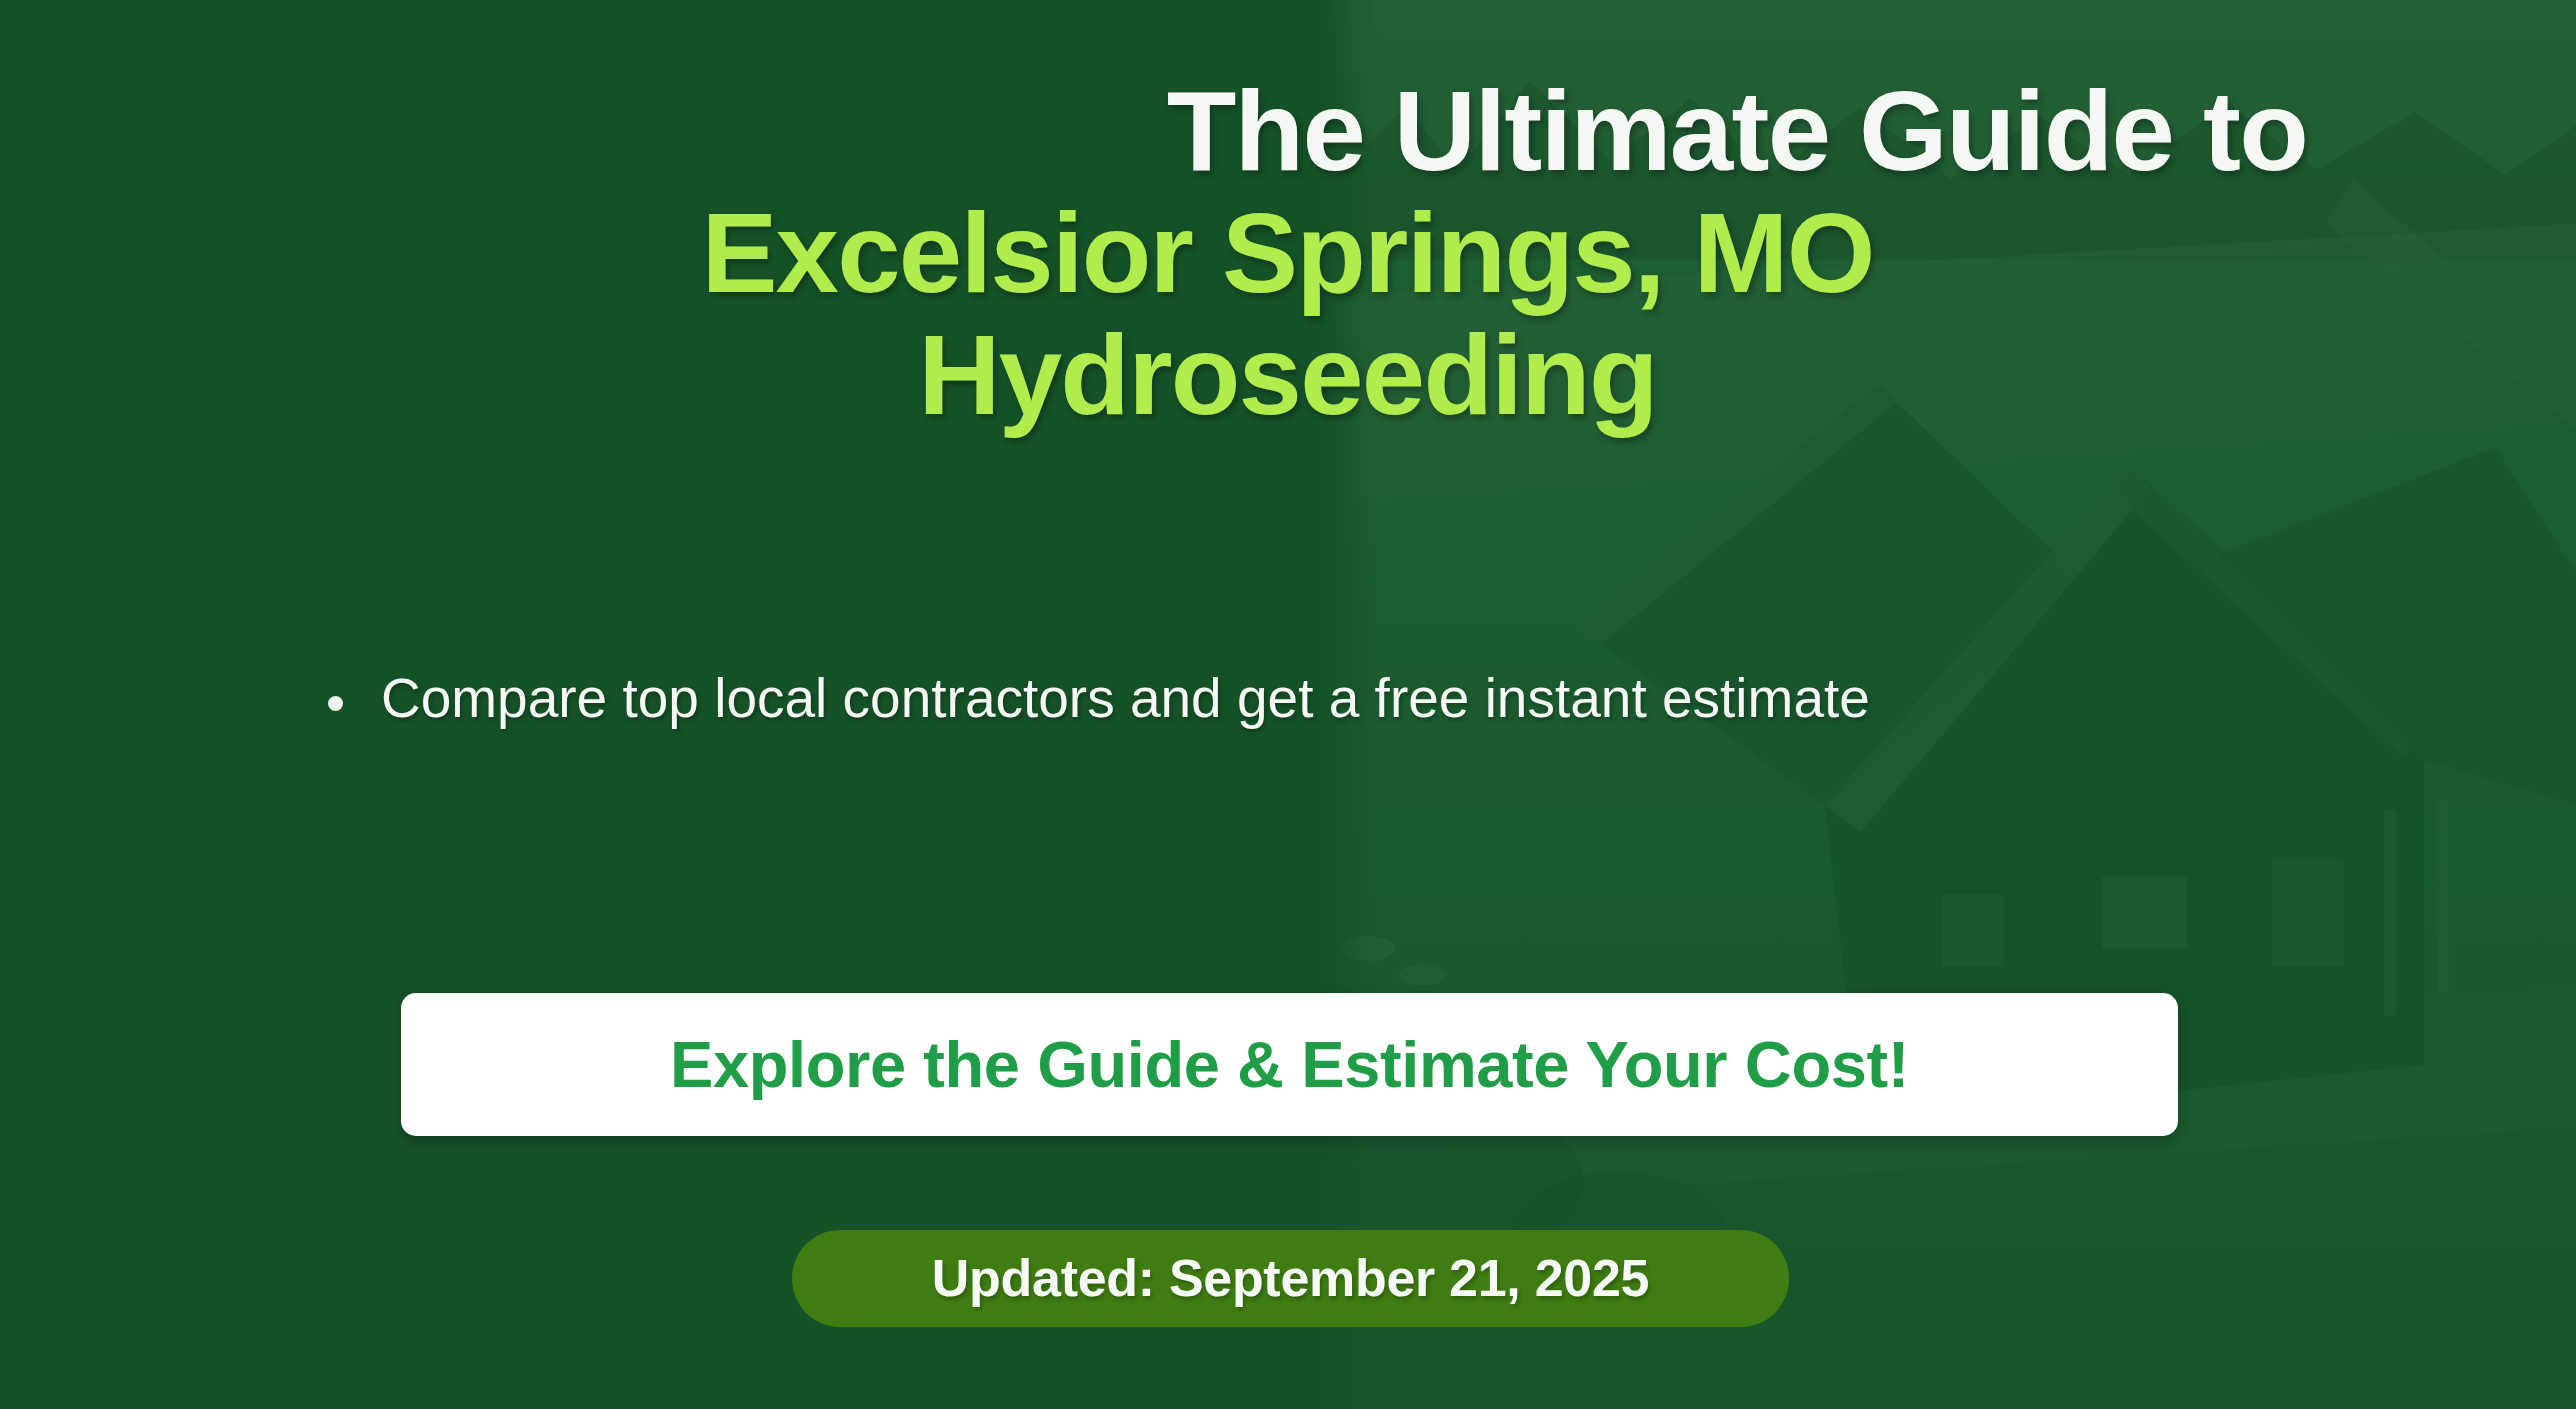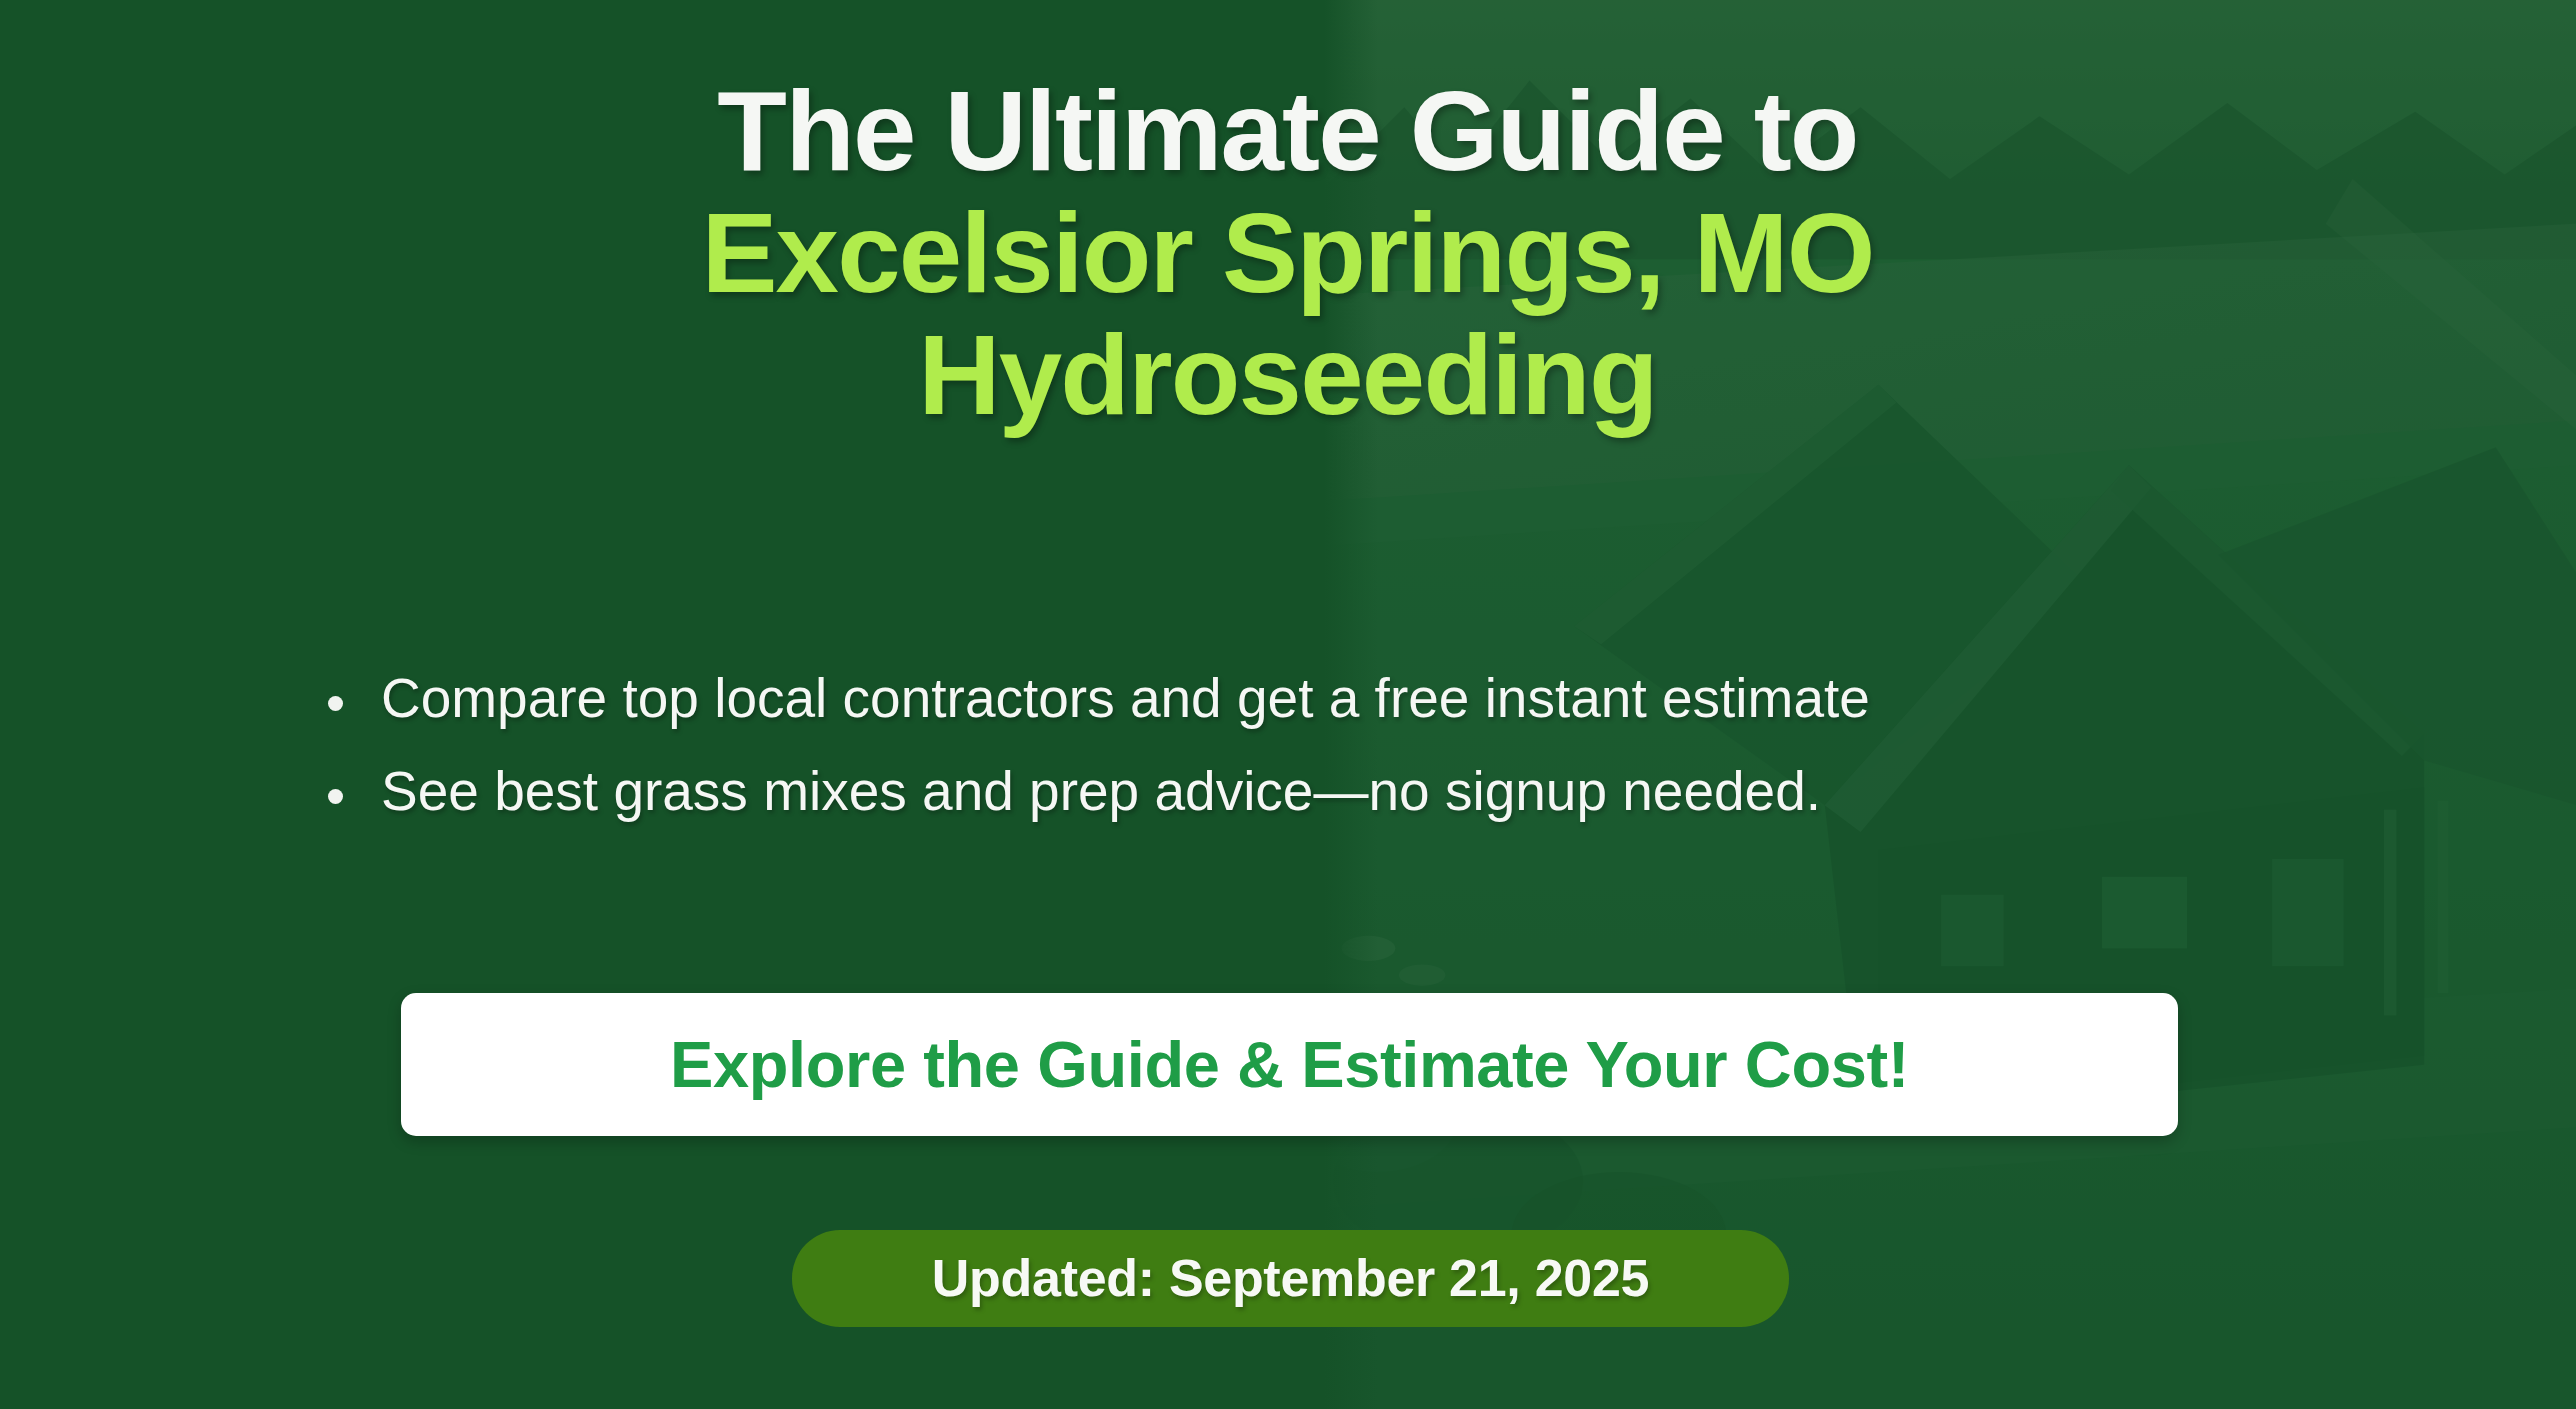--- a/index.html
+++ b/index.html
@@ -57,21 +57,21 @@
     text-align: center;
   }
   .title-line {
     display: block;
     font-size: 114px;
     font-weight: 700;
     line-height: 1.07;
     letter-spacing: -1.8px;
     text-shadow: 2.7px 3.6px 6.3px rgba(0,0,0,0.30);
   }
-  .title-line.primary { color: #f5f7f4; }
+  .title-line.primary { color: #f5f7f4; text-align: right; }
   .title-line.accent  { color: #b0ec4c; }
 
   .bullets {
     position: absolute;
     top: 671px;
     left: 315px;
     width: 1878px;
     list-style: none;
     margin: 0;
     padding: 0;
@@ -202,21 +202,20 @@
   <div class="content">
 
     <div class="title-block">
       <span class="title-line primary">The Ultimate Guide to</span>
       <span class="title-line accent">Excelsior Springs, MO</span>
       <span class="title-line accent">Hydroseeding</span>
     </div>
 
     <ul class="bullets">
       <li>Compare top local contractors and get a free instant estimate</li>
-      <li>See best grass mixes and prep advice—no signup needed.</li>
     </ul>
 
     <button class="cta-button">Explore the Guide &amp; Estimate Your Cost!</button>
 
     <div class="updated-badge">Updated: September 21, 2025</div>
 
   </div>
 </div>
 
 

